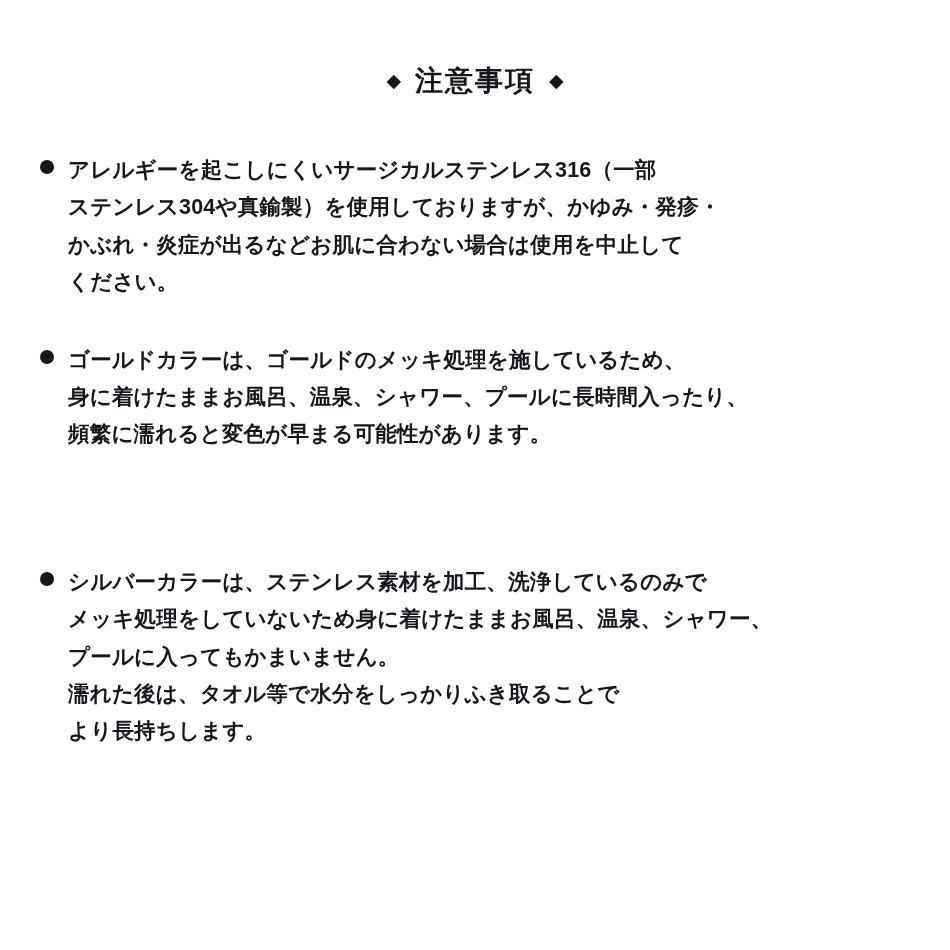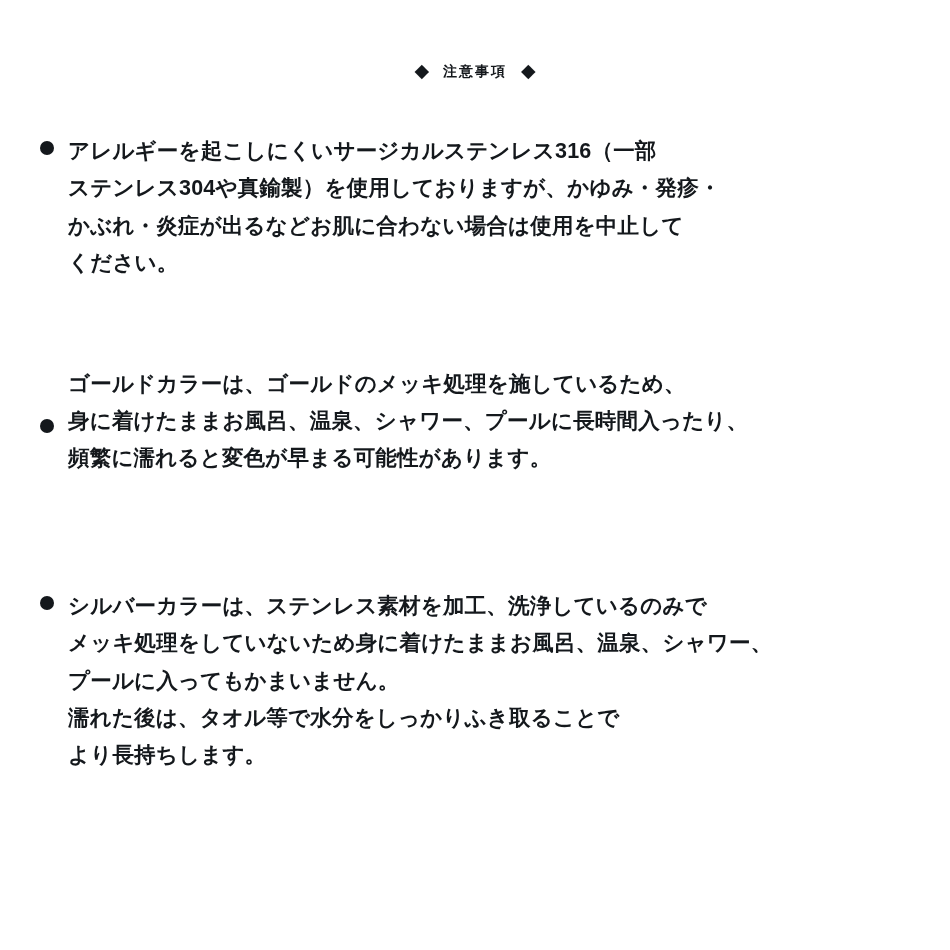--- a/index.html
+++ b/index.html
@@ -29,38 +29,38 @@
     margin-top: 62px;
     margin-bottom: 0;
   }
   .title-diamond {
     font-size: 19px;
     line-height: 1;
     color: #14181c;
     transform: translateY(-1px);
   }
   .title-text {
-    font-size: 14px;
+    font-size: 28px;
     font-weight: bold;
     letter-spacing: 2px;
     color: #14181c;
   }
   .notes {
     margin: 0;
     padding: 0;
     list-style: none;
   }
   .note {
     display: flex;
     align-items: flex-start;
     padding-left: 40px;
     padding-right: 40px;
   }
   .note-1 { margin-top: 52px; }
-  .note-2 { margin-top: 83px; align-items: center; }
+  .note-2 { margin-top: 40px; }
   .note-3 { margin-top: 110px; }
 
   .bullet {
     flex: 0 0 auto;
     width: 14px;
     height: 14px;
     border-radius: 50%;
     background: #14181c;
     margin-top: 8px;
     margin-right: 14px;

